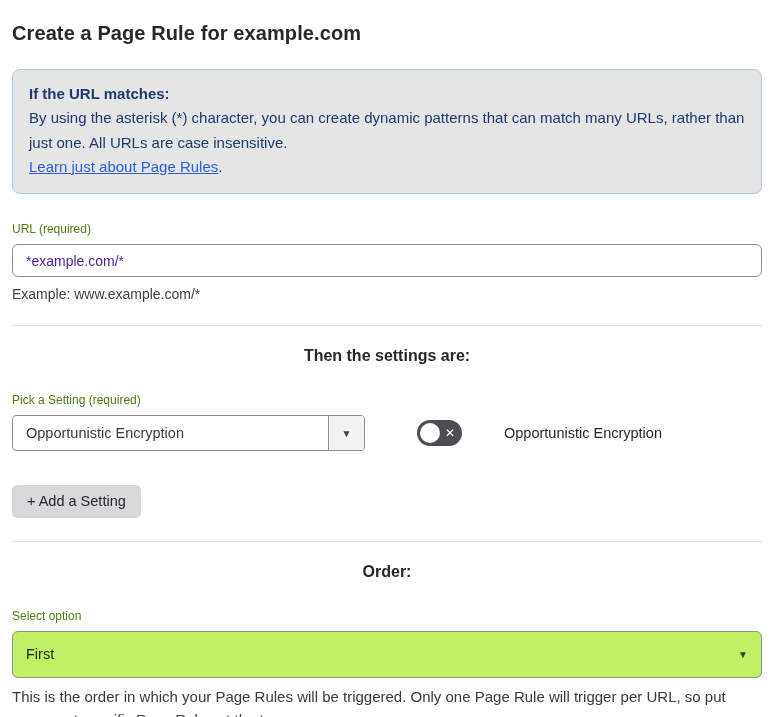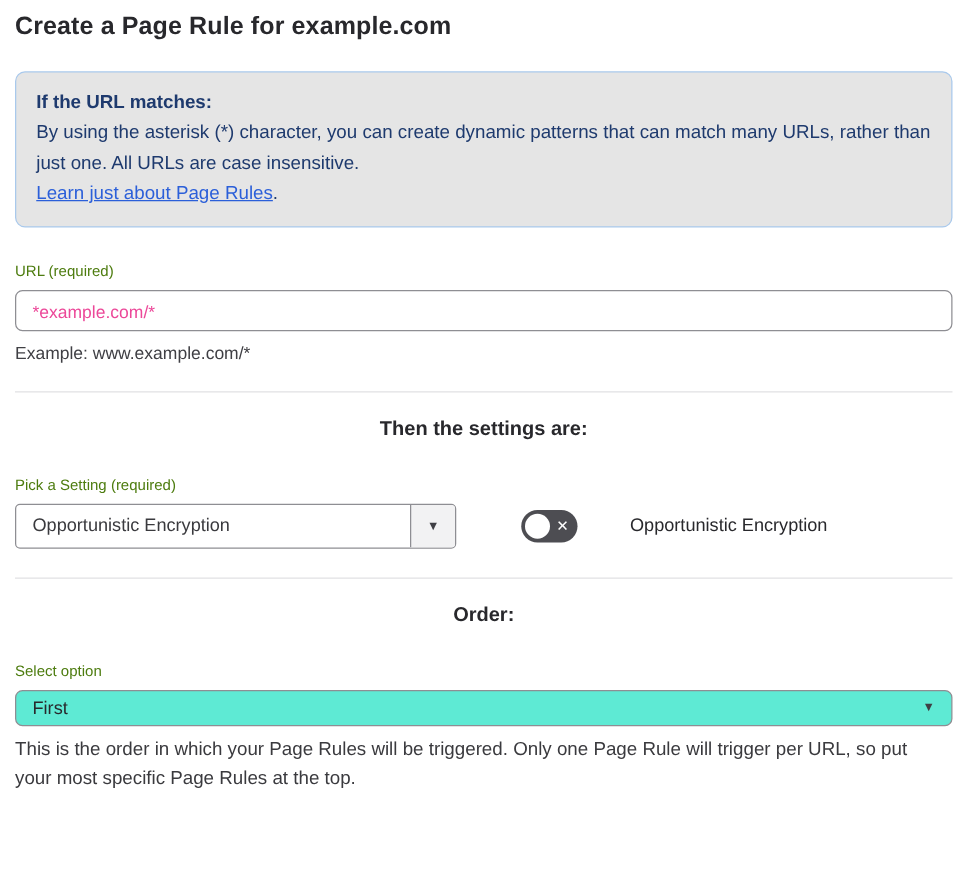--- a/index.html
+++ b/index.html
@@ -12,21 +12,21 @@
     width: 775px;
     height: 717px;
     padding: 10px 13px 12px 12px;
     background: #fff;
   }
   h1.page-title {
     font-size: 20px;
     font-weight: 700;
     color: #28282c;
     letter-spacing: 0.1px;
-    margin: 0 0 0 0;
+    margin: 12px 0 0 0;
   }
   .info-box {
     margin-top: 24px;
     background: #e5e5e5;
     border: 1px solid #a9c9ec;
     border-radius: 8px;
     padding: 12px 16px 14px 16px;
     color: #1e3a6e;
     font-size: 15px;
     line-height: 1.62;
@@ -43,21 +43,21 @@
     margin-top: 28px;
     margin-bottom: 8px;
   }
   .text-input {
     width: 100%;
     height: 33px;
     border: 1px solid #8e8e93;
     border-radius: 6px;
     padding: 0 13px;
     font-size: 14px;
-    color: #ec4899;
+    color: #4c1d95;
     font-family: "Liberation Sans", "DejaVu Sans", sans-serif;
     background: #fff;
     outline: none;
   }
   .helper-text {
     font-size: 14px;
     color: #3f3f44;
     margin-top: 9px;
   }
   .divider {
@@ -155,24 +155,24 @@
     background: #d8d8da;
     color: #28282c;
     padding: 9px 16px;
   }
   .btn-add {
     margin-top: 34px;
     padding: 9px 15px;
   }
   .select-box {
     width: 100%;
-    height: 29px;
+    height: 47px;
     border: 1px solid #8e8e93;
     border-radius: 6px;
-    background: #5eead4;
+    background: #bef264;
     display: flex;
     align-items: center;
     justify-content: space-between;
     padding: 0 13px;
     font-size: 14.5px;
     color: #28282c;
     cursor: pointer;
   }
   .select-box .sel-arrow {
     font-size: 10px;
@@ -213,20 +213,21 @@
       <div class="dd-value">Opportunistic Encryption</div>
       <div class="dd-arrow-seg">▼</div>
     </div>
     <div class="toggle">
       <span class="knob"></span>
       <span class="x-glyph">✕</span>
     </div>
     <div class="toggle-label">Opportunistic Encryption</div>
   </div>
 
+  <button class="btn btn-gray btn-add">+ Add a Setting</button>
 
   <hr class="divider">
 
   <h2 class="section-heading">Order:</h2>
 
   <div class="field-label">Select option</div>
   <div class="select-box">
     <span>First</span>
     <span class="sel-arrow">▼</span>
   </div>

